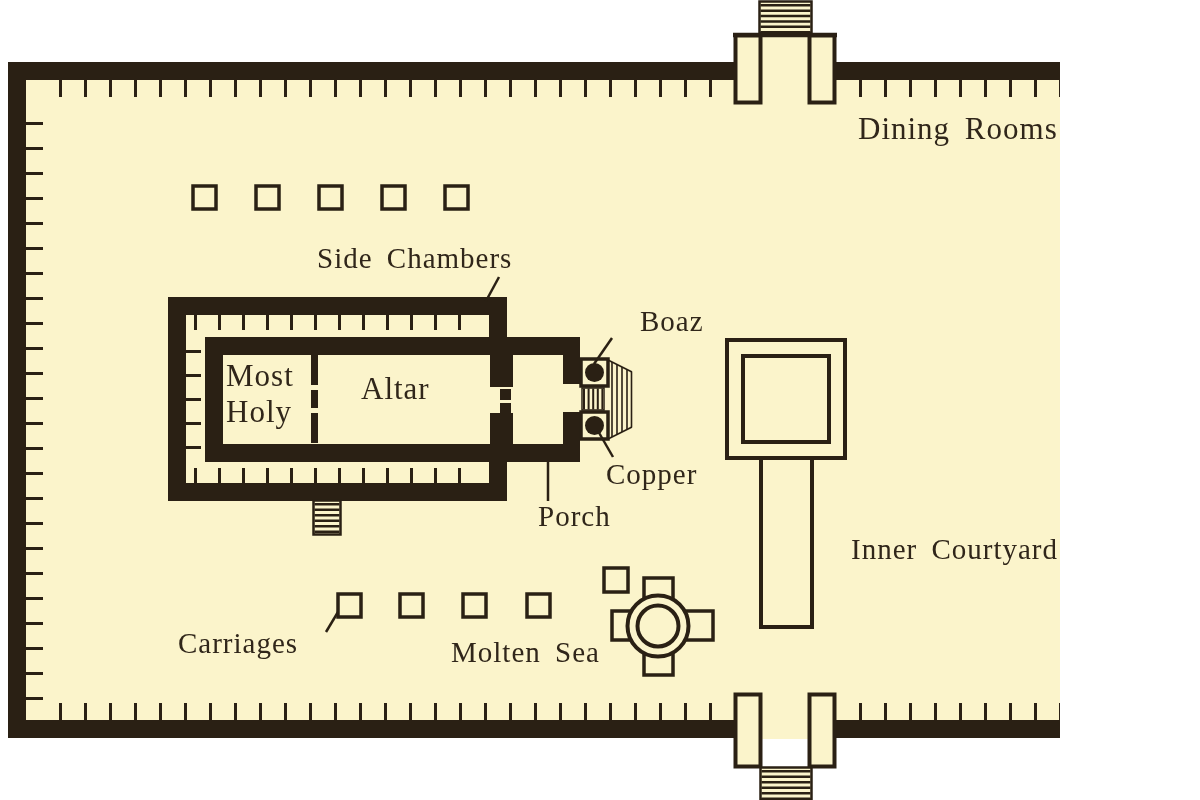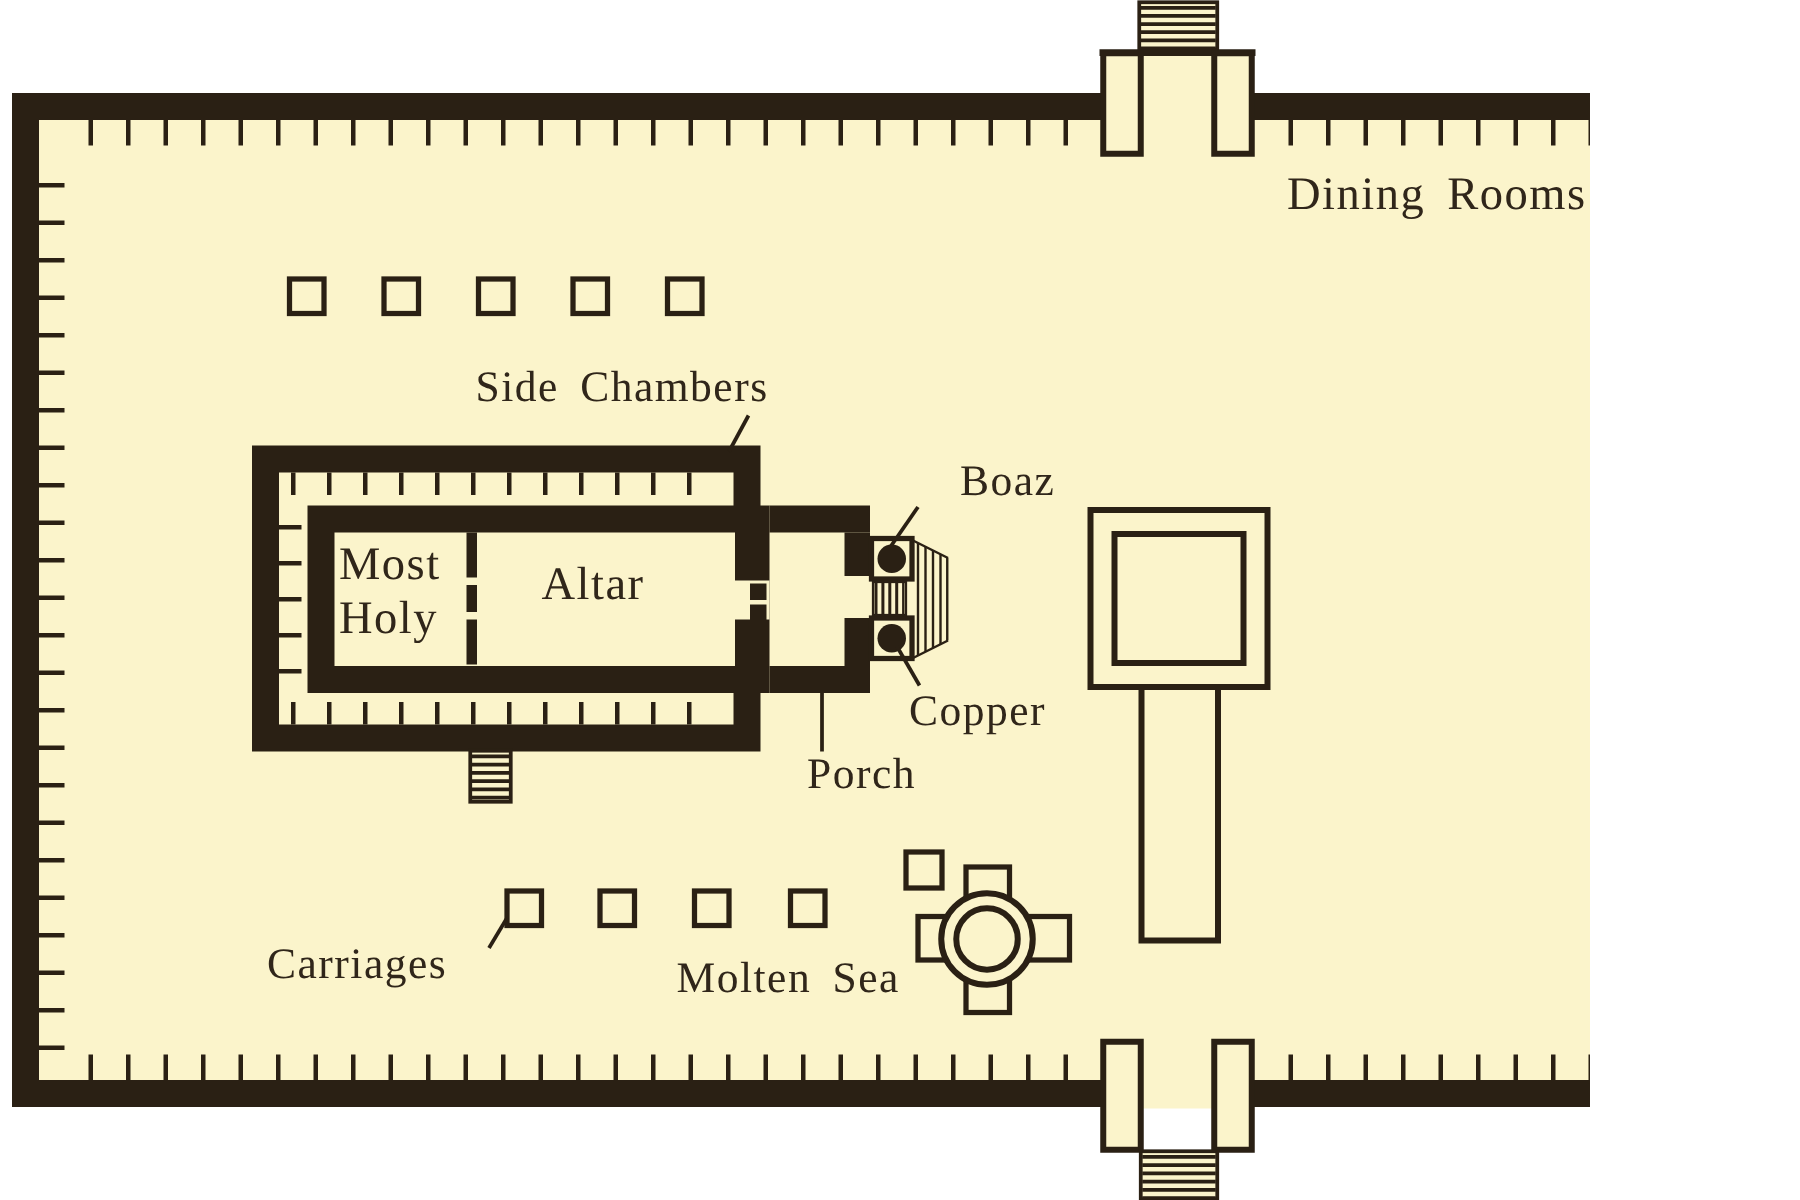--- a/index.html
+++ b/index.html
@@ -190,16 +190,17 @@
     </g>
   </svg>
 
   <div class="lbl lbl-dining">Dining Rooms</div>
   <div class="lbl lbl-side-chambers">Side Chambers</div>
   <div class="lbl lbl-boaz">Boaz</div>
   <div class="lbl lbl-most-holy">Most Holy</div>
   <div class="lbl lbl-holy">Altar</div>
   <div class="lbl lbl-jachin">Copper</div>
   <div class="lbl lbl-porch">Porch</div>
+  <div class="lbl lbl-inner-courtyard">Inner Courtyard</div>
   <div class="lbl lbl-carriages">Carriages</div>
   <div class="lbl lbl-molten-sea">Molten Sea</div>
 
 </div>
 
 </body></html>

